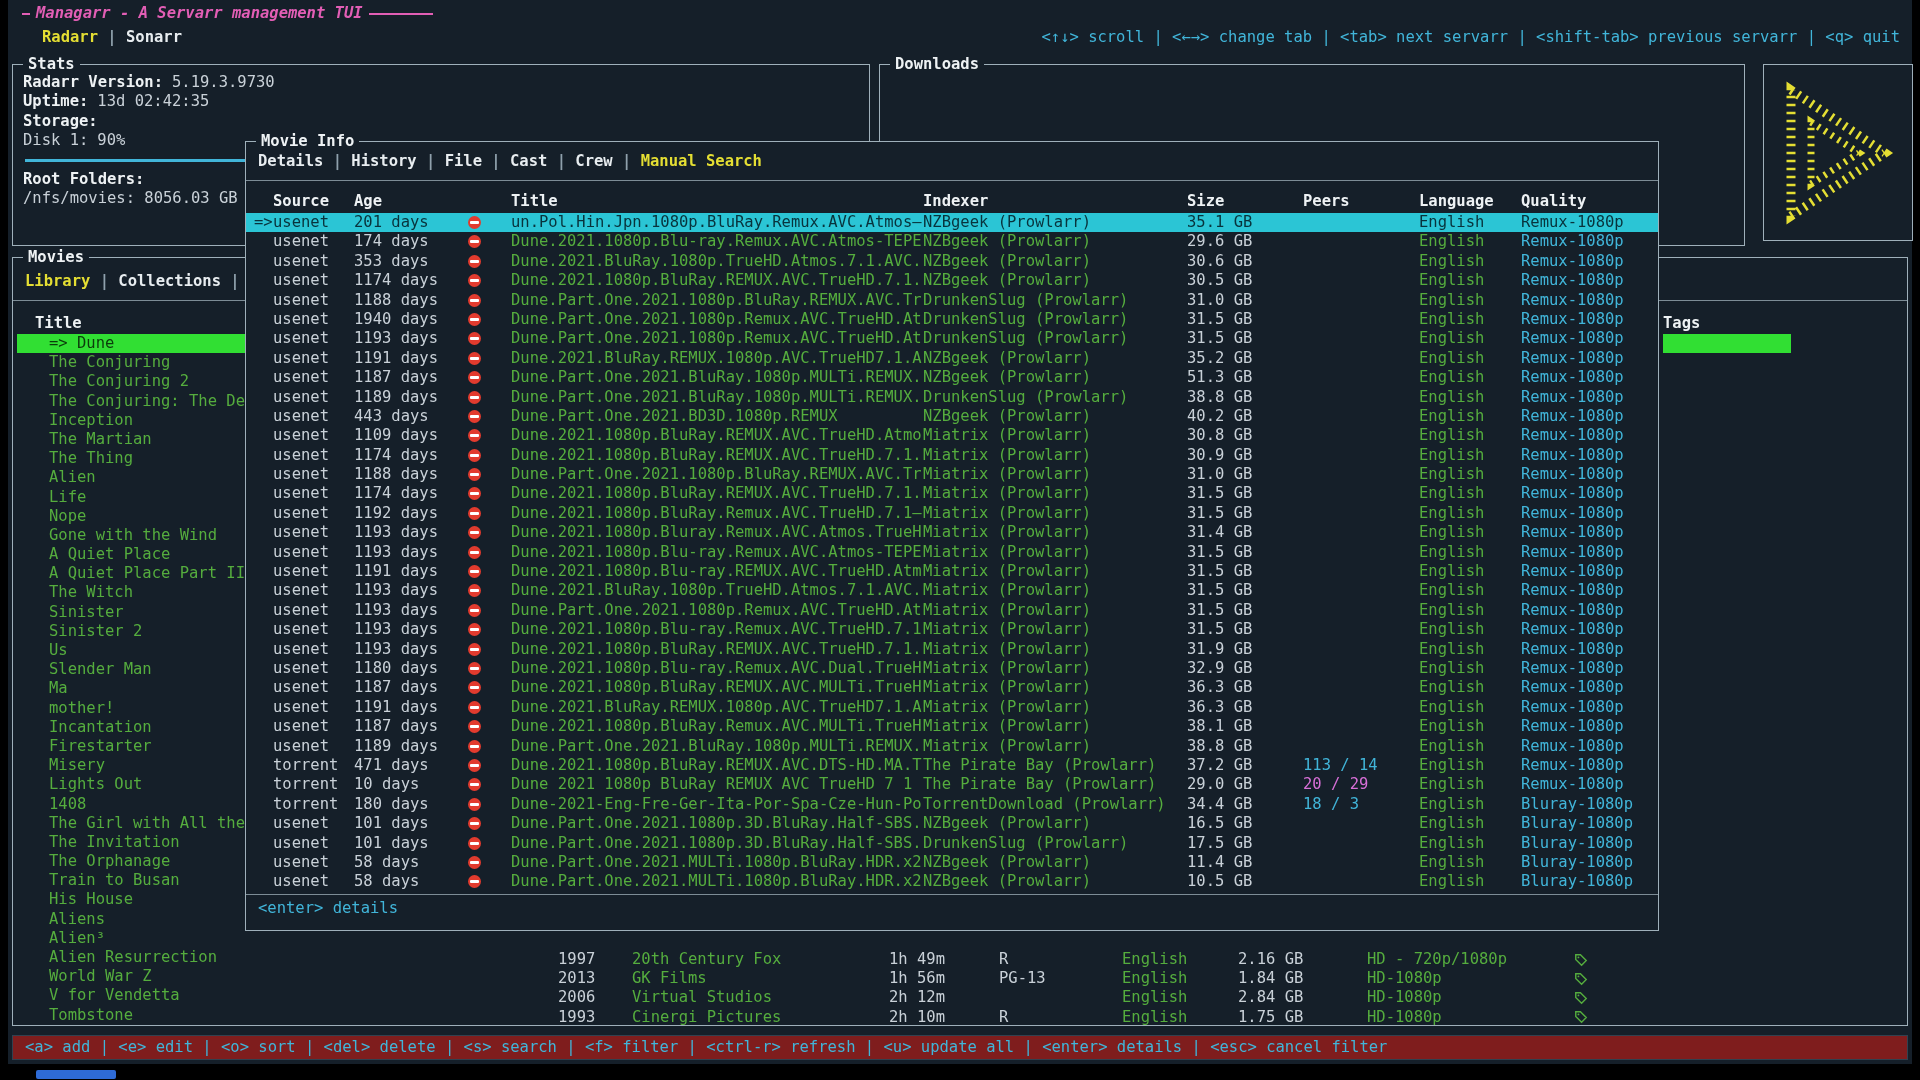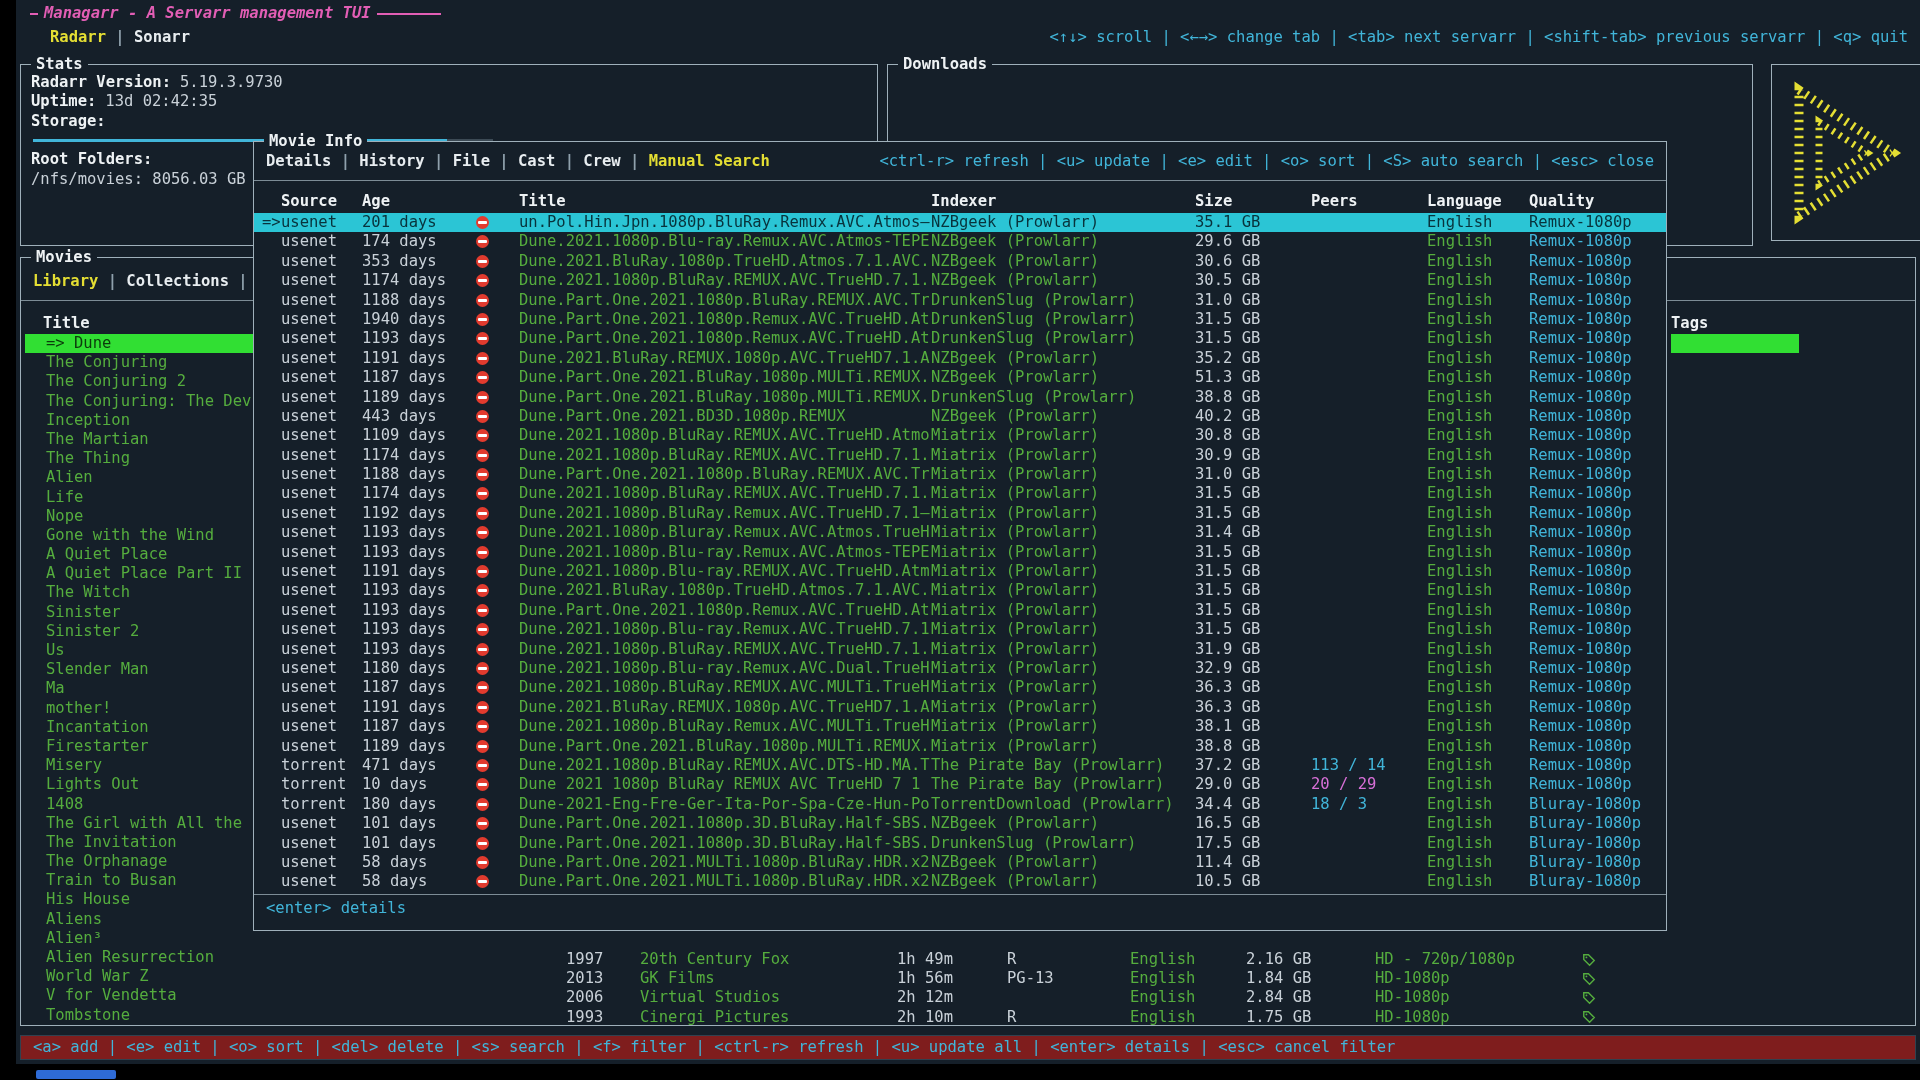--- a/index.html
+++ b/index.html
@@ -14,21 +14,21 @@
     --divider:#7d8c96;
     --selgreen:#31df33;
     --selcyan:#2bc5d5;
     --red:#e23b2e;
     --head:#eef2f4;
   }
   *{box-sizing:border-box;margin:0;padding:0;}
   html,body{width:1920px;height:1080px;overflow:hidden;background:#000;}
   body{font-family:"DejaVu Sans Mono","Liberation Mono",monospace;font-size:15.5px;color:var(--fg);}
   .screen{position:relative;width:1920px;height:1080px;background:#000;overflow:hidden;}
-  .term{position:absolute;left:16px;top:0;width:1904px;height:1064px;background:var(--bg);}
+  .term{position:absolute;left:8px;top:0;width:1904px;height:1064px;background:var(--bg);}
 
   
   .titlebar{position:absolute;left:14px;top:3px;height:20px;line-height:20px;white-space:pre;}
   .apptitle{color:var(--pink);font-weight:bold;font-style:italic;}
   .tline{display:inline-block;height:2px;background:var(--pink);vertical-align:middle;margin:0 6px;}
   .tline-l{width:8px;margin-left:0;}
   .tline-r{width:64px;}
   .tabbar{position:absolute;left:14px;top:27px;height:20px;line-height:20px;white-space:pre;}
   .stab{font-weight:bold;color:#e8edf0;}
   .stab.active{color:var(--yellow);margin-left:20px;}
@@ -57,21 +57,21 @@
   .movies-tabs{position:absolute;left:12px;top:12px;height:22px;line-height:22px;white-space:pre;}
   .ptab{font-weight:bold;color:#e8edf0;}
   .ptab.active{color:var(--yellow);}
   .hdiv{position:absolute;left:0;right:0;height:1px;background:var(--divider);}
   .movies-div{top:42px;}
   .col-head{font-weight:bold;color:var(--head);}
   .title-head{position:absolute;left:22px;top:56px;height:19px;line-height:19px;}
   .tags-head{position:absolute;left:1650px;top:56px;height:19px;line-height:19px;}
   .tags-bar{position:absolute;left:1650px;top:76px;width:128px;height:19px;background:var(--selgreen);}
   .movie-list{position:absolute;left:4px;top:76px;width:233px;}
-  .mrow{height:19.2px;line-height:19.2px;padding-left:21px;color:var(--green);white-space:pre;overflow:hidden;}
+  .mrow{height:19.2px;line-height:19.2px;padding-left:32px;color:var(--green);white-space:pre;overflow:hidden;}
   .mrow.selected{background:var(--selgreen);color:#0c3c0c;}
   .bottom-rows{position:absolute;left:0;right:4px;top:692px;}
   .brow{display:grid;grid-template-columns:74px 257px 110px 123px 116px 129px 207px 40px;padding-left:545px;height:19.2px;line-height:19.2px;white-space:pre;overflow:hidden;}
   .b-studio,.b-language,.b-quality{color:var(--green);}
   .b-tag svg{vertical-align:middle;}
 
   
   .modal{position:absolute;left:237px;top:141px;width:1414px;height:790px;border:1px solid var(--border);background:var(--bg);z-index:10;}
   .mi-tabs{position:absolute;left:12px;top:8px;height:22px;line-height:22px;white-space:pre;}
   .mi-keys{position:absolute;right:12px;top:8px;height:22px;line-height:22px;}
@@ -105,20 +105,21 @@
     <div class="titlebar"><span class="tline tline-l"></span><span class="apptitle">Managarr - A Servarr management TUI</span><span class="tline tline-r"></span></div>
 
     <div class="tabbar"><span class="stab active">Radarr</span><span class="sep"> | </span><span class="stab">Sonarr</span></div>
     <div class="keybinds top-keybinds">&lt;↑↓&gt; scroll | &lt;←→&gt; change tab | &lt;tab&gt; next servarr | &lt;shift-tab&gt; previous servarr | &lt;q&gt; quit</div>
 
     <div class="panel stats-panel">
       <span class="panel-title">Stats</span>
       <div class="stats-row"><b>Radarr Version:</b><span class="val">5.19.3.9730</span></div>
       <div class="stats-row"><b>Uptime:</b><span class="val">13d 02:42:35</span></div>
       <div class="stats-row"><b>Storage:</b></div>
+      <div class="stats-row"><span>Disk 1:</span><span class="val">90%</span></div>
       <div class="gauge">
           <div class="gauge-fill" style="width: 90%;"></div>
         </div>
       <div class="stats-row"><b>Root Folders:</b></div>
       <div class="stats-row"><span>/nfs/movies: 8056.03 GB f</span></div>
     </div>
 
     <div class="panel downloads-panel">
       <span class="panel-title">Downloads</span>
     </div>
@@ -227,21 +228,20 @@
                 <path d="M3 3h8l10 10-8 8L3 11z" fill="none" stroke="#55ad3e" stroke-width="2.4"></path>
                 <circle cx="7.6" cy="7.6" r="1.6" fill="#55ad3e"></circle>
               </svg></span>
   </div>
         </div>
     </div>
 
     <div class="modal">
       <span class="panel-title">Movie Info</span>
       <div class="mi-tabs" id="modal-tabs"><span class="ptab">Details</span><span class="sep"> | </span><span class="ptab">History</span><span class="sep"> | </span><span class="ptab">File</span><span class="sep"> | </span><span class="ptab">Cast</span><span class="sep"> | </span><span class="ptab">Crew</span><span class="sep"> | </span><span class="ptab active">Manual Search</span></div>
-      <div class="keybinds mi-keys">&lt;ctrl-r&gt; refresh | &lt;u&gt; update | &lt;e&gt; edit | &lt;o&gt; sort | &lt;S&gt; auto search | &lt;esc&gt; close</div>
       <div class="hdiv mi-div"></div>
       <div class="shead">
         <span></span>
         <span>Source</span>
         <span>Age</span>
         <span></span>
         <span>Title</span>
         <span>Indexer</span>
         <span>Size</span>
         <span>Peers</span>

